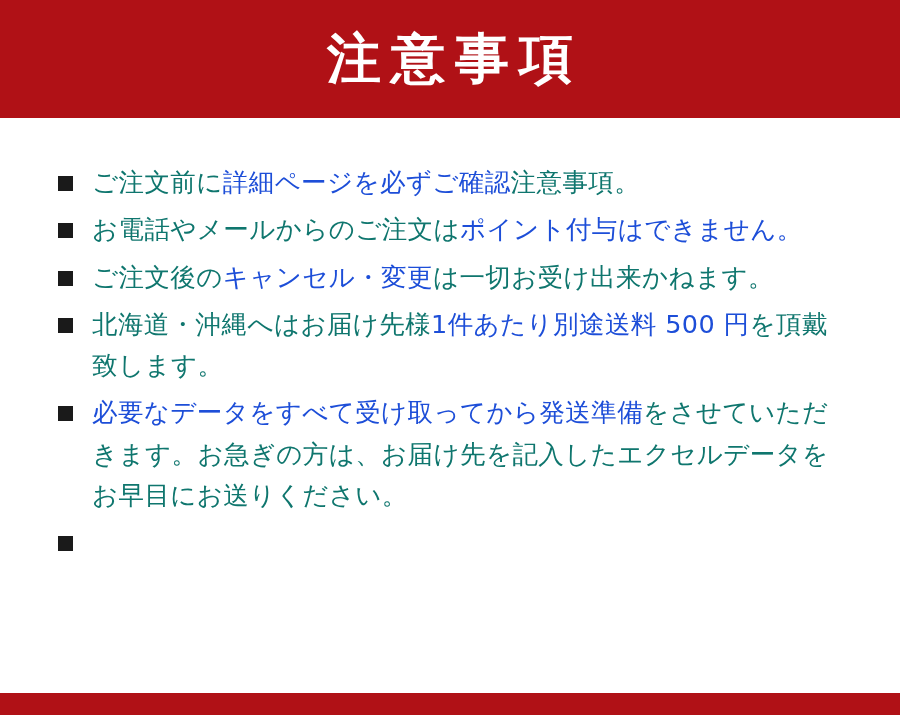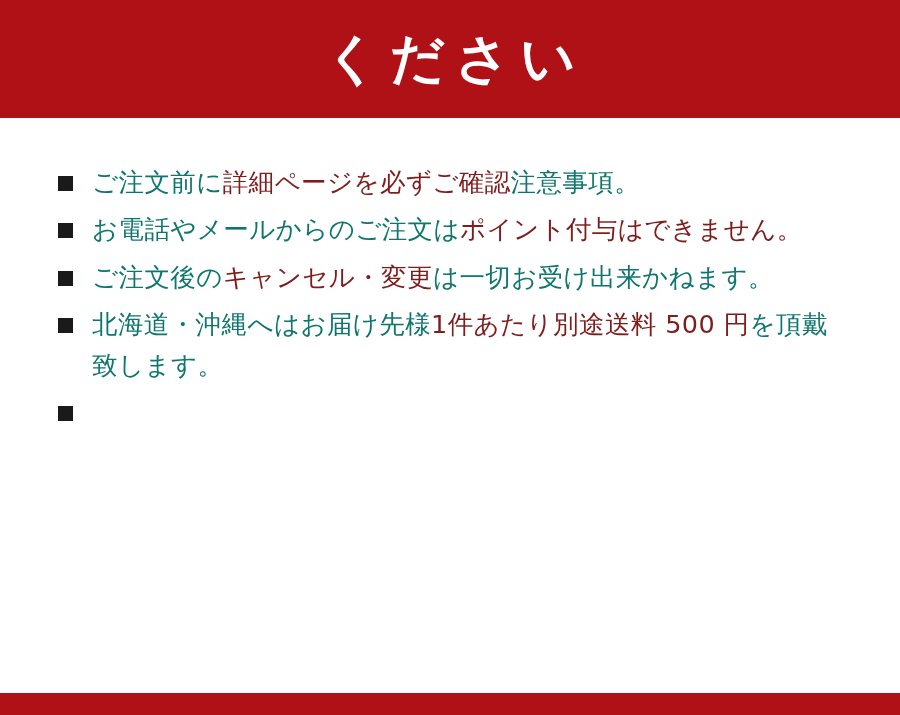--- a/index.html
+++ b/index.html
@@ -60,49 +60,50 @@
   ul.notice-list li .bullet {
     position: absolute;
     left: 2px;
     top: 14px;
     width: 15px;
     height: 15px;
     background: #1a1a1a;
     display: block;
   }
   .txt-red {
-    color: #7f1d1d;
+    color: #1d4ed8;
   }
   .txt-black {
     color: #0f766e;
   }
   .bottom-bar {
     position: absolute;
     left: 0;
     bottom: 0;
     width: 900px;
     height: 22px;
     background: #b01116;
   }
 </style>
 </head>
 <body>
 
 <div class="page">
 
   <div class="header-band">
-    <div class="header-title">ください</div>
+    <div class="header-title">注意事項</div>
   </div>
 
   <div class="content">
     <ul class="notice-list">
         <li><span class="bullet"></span><span class="txt-black">ご注文前に</span><span class="txt-red">詳細ページを必ずご確認</span><span class="txt-black">注意事項。</span></li>
         <li><span class="bullet"></span><span class="txt-black">お電話やメールからのご注文は</span><span class="txt-red">ポイント付与はできません。</span></li>
         <li><span class="bullet"></span><span class="txt-black">ご注文後の</span><span class="txt-red">キャンセル・変更</span><span class="txt-black">は一切お受け出来かねます。</span></li>
         <li><span class="bullet"></span><span class="txt-black">北海道・沖縄へはお届け先様</span><span class="txt-red">1件あたり別途送料 500 円</span><span class="txt-black">を頂戴致します。</span></li>
+        <li><span class="bullet"></span><span class="txt-red">必要なデータをすべて受け取ってから発送準備</span><span class="txt-black">をさせていただきます。お急ぎの方は、お届け先を記入したエクセルデータをお早目にお送りください。</span></li>
         <li><span class="bullet"></span></li>
         <li><span class="bullet"></span></li>
         <li><span class="bullet"></span></li>
       </ul>
   </div>
 
   <div class="bottom-bar"></div>
 
 </div>
 

